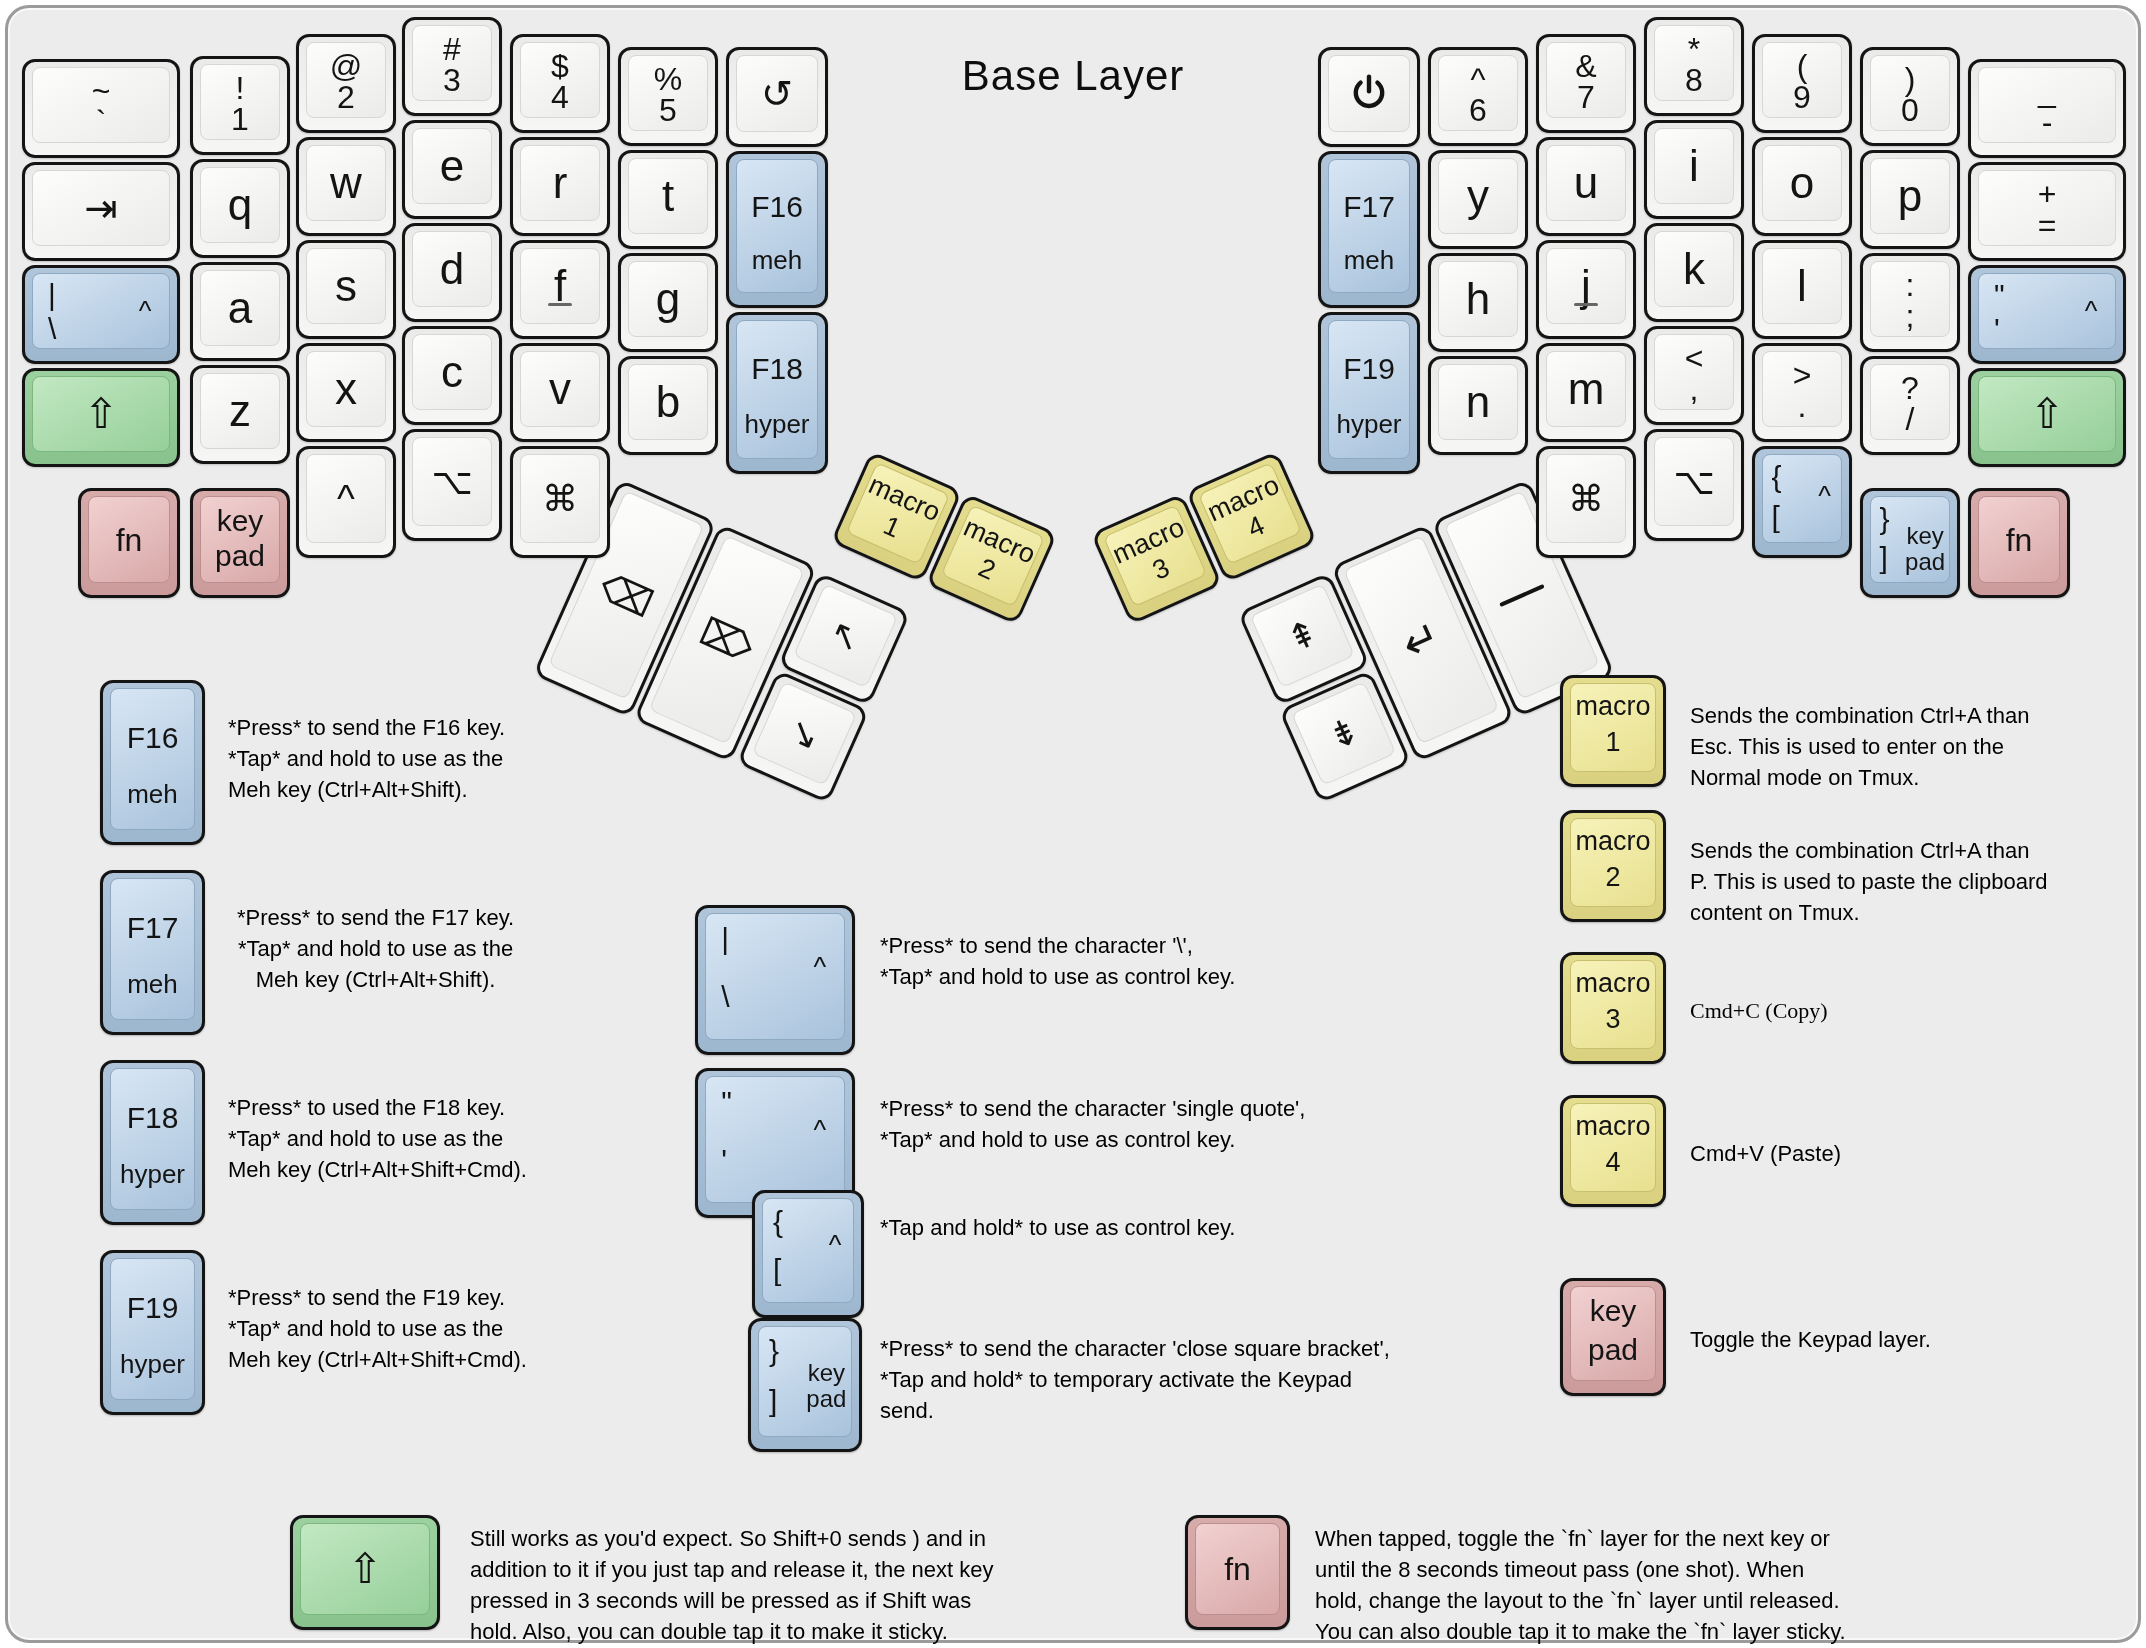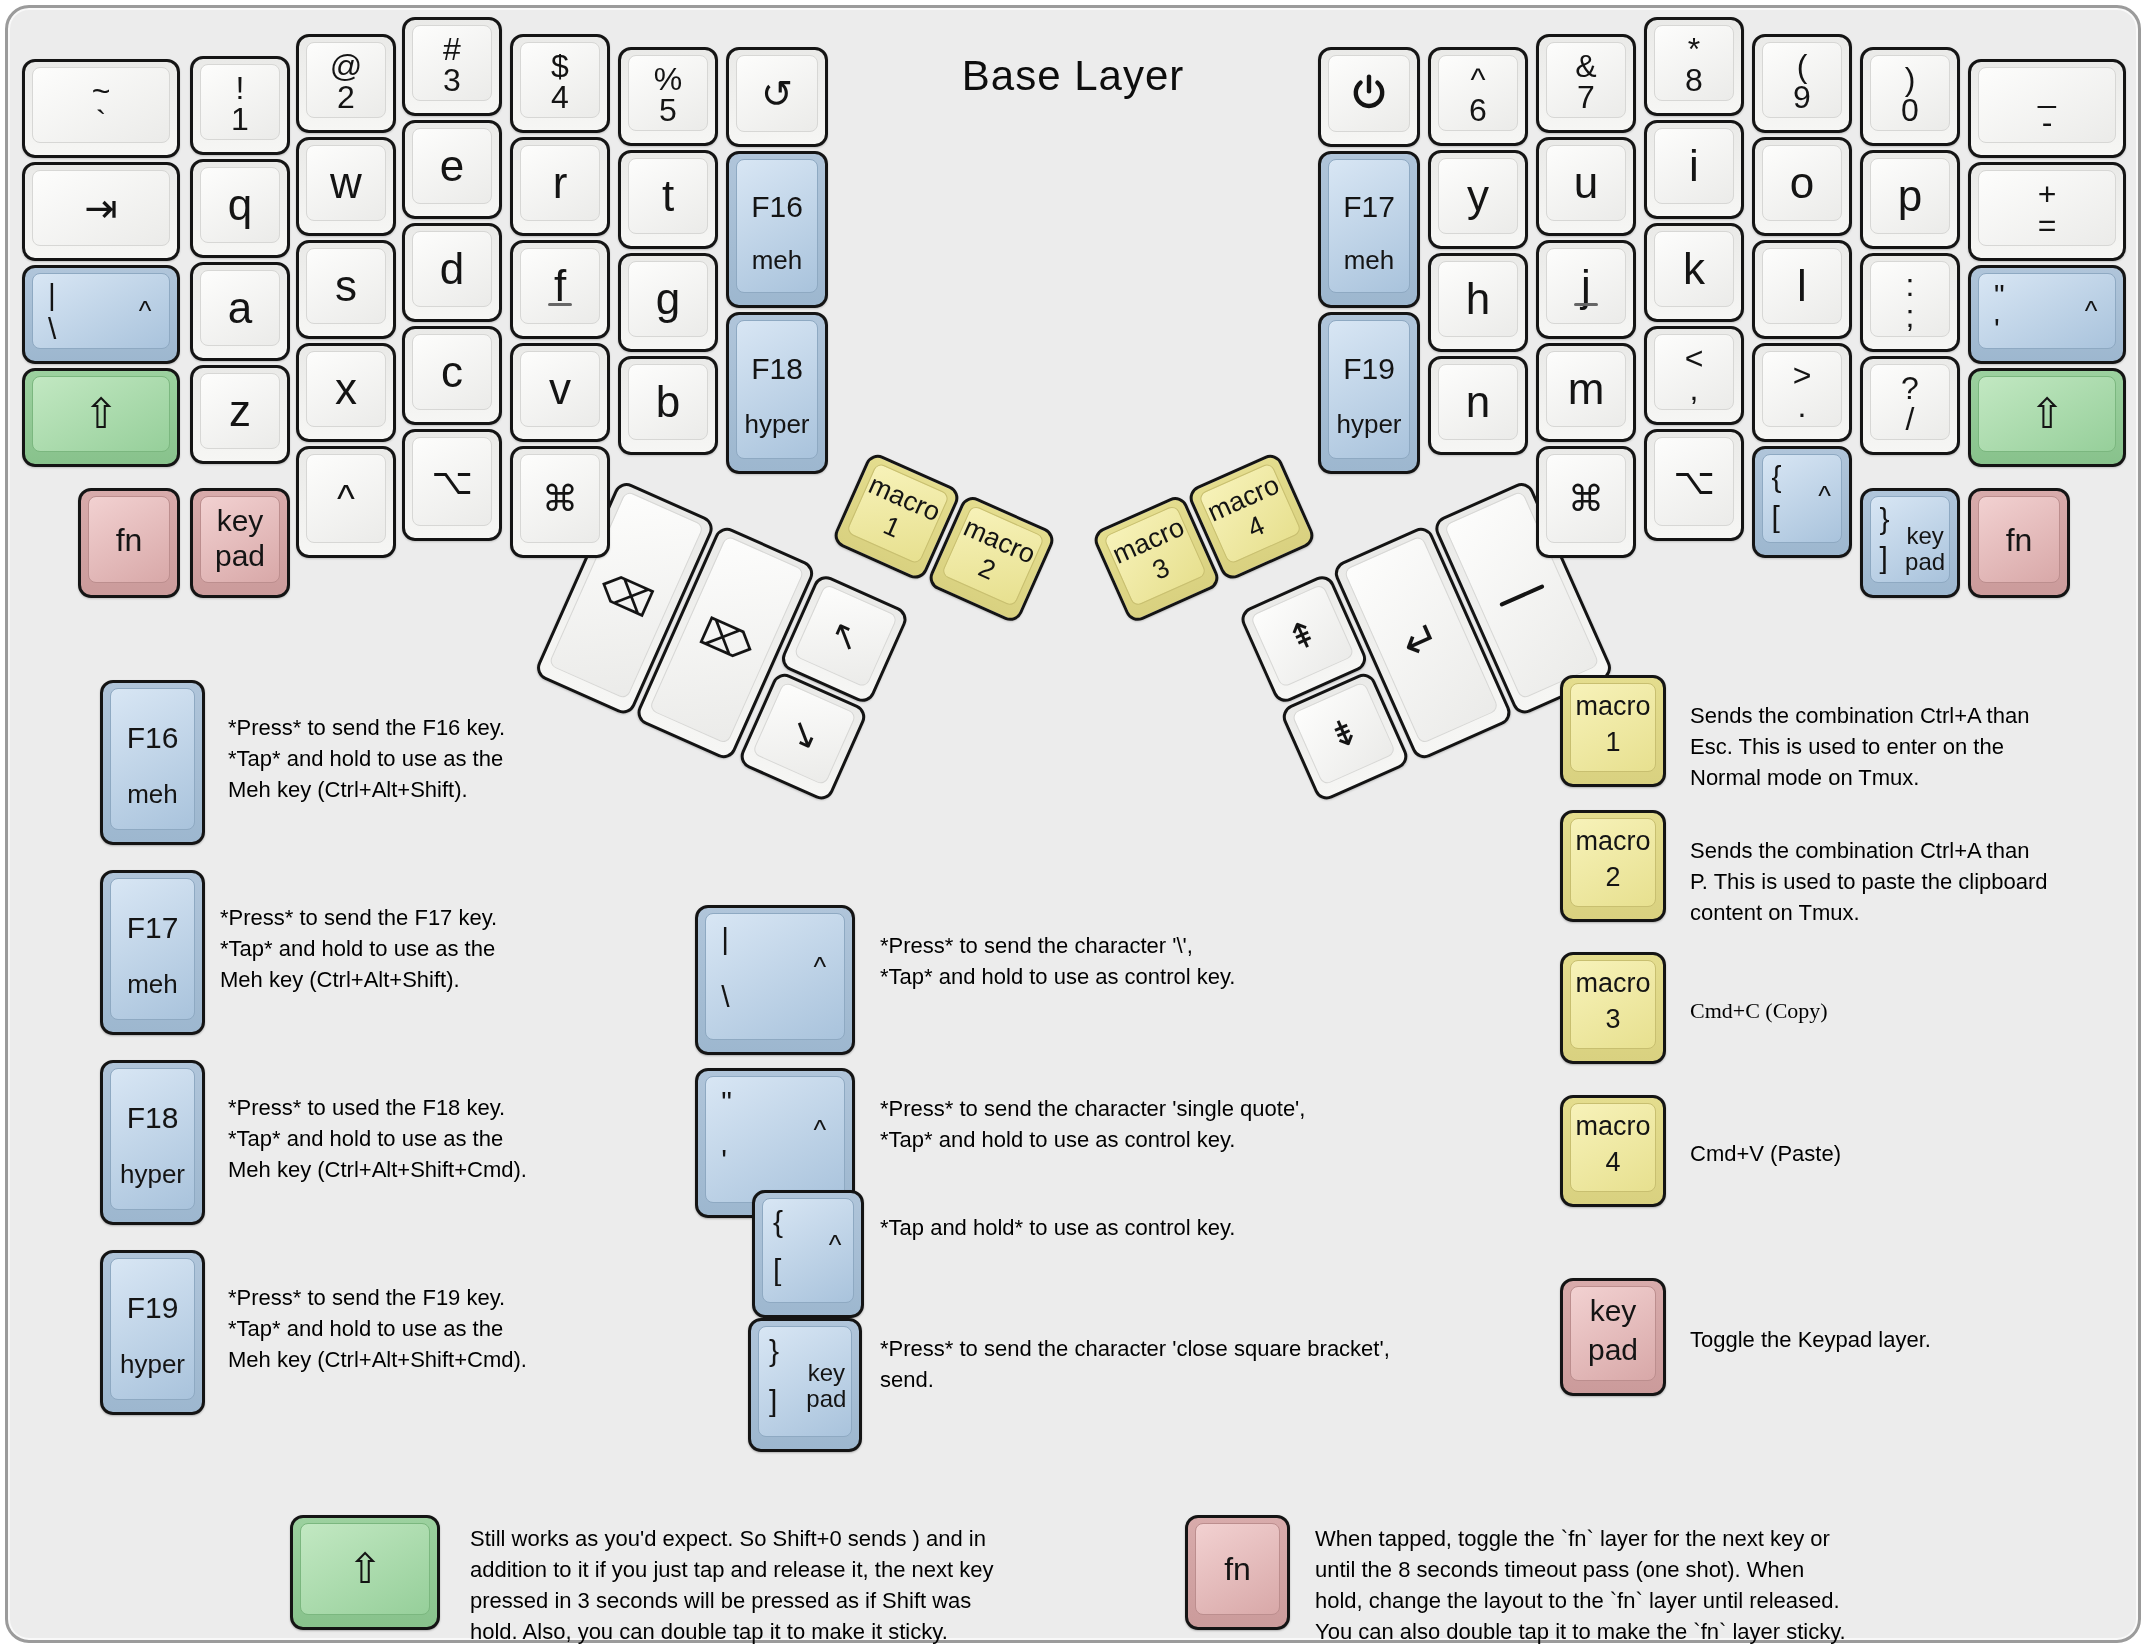--- a/index.html
+++ b/index.html
@@ -476,21 +476,21 @@
         <div>*Press* to send the F16 key.</div>
         <div>*Tap* and hold to use as the</div>
         <div>Meh key (Ctrl+Alt+Shift).</div>
       </div>
       <div class="key c-blue legend-key" style="left: 100px; top: 870px; width: 105px; height: 165px;">
         <div class="face">
           <div class="lab lab-top" style="font-size: 30px; top: 24%;">F17</div>
           <div class="lab lab-bot" style="font-size: 26px; top: 66%;">meh</div>
         </div>
       </div>
-      <div class="txtblock" style="left: 220px; top: 902px;">
+      <div class="txtblock" style="left: 237px; top: 902px; text-align: center;">
         <div>*Press* to send the F17 key.</div>
         <div>*Tap* and hold to use as the</div>
         <div>Meh key (Ctrl+Alt+Shift).</div>
       </div>
       <div class="key c-blue legend-key" style="left: 100px; top: 1060px; width: 105px; height: 165px;">
         <div class="face">
           <div class="lab lab-top" style="font-size: 30px; top: 24%;">F18</div>
           <div class="lab lab-bot" style="font-size: 26px; top: 66%;">hyper</div>
         </div>
       </div>
@@ -545,20 +545,21 @@
       <div class="key c-blue legend-key" style="left: 748px; top: 1318px; width: 114px; height: 134px;">
         <div class="face">
           <div class="lab cb-top" style="font-size: 30px;">}</div>
           <div class="lab cb-bot" style="font-size: 30px;">]</div>
           <div class="lab cb-side" style="font-size: 24px;">key
 pad</div>
         </div>
       </div>
       <div class="txtblock" style="left: 880px; top: 1333px;">
         <div>*Press* to send the character 'close square bracket',</div>
+        <div>*Tap and hold* to temporary activate the Keypad</div>
         <div>send.</div>
       </div>
       <div class="key c-yellow legend-key" style="left: 1560px; top: 675px; width: 106px; height: 112px;">
         <div class="face">
           <div class="lab lab-top" style="font-size: 27px;">macro</div>
           <div class="lab lab-bot" style="font-size: 27px;">1</div>
         </div>
       </div>
       <div class="txtblock" style="left: 1690px; top: 700px;">
         <div>Sends the combination Ctrl+A than</div>

